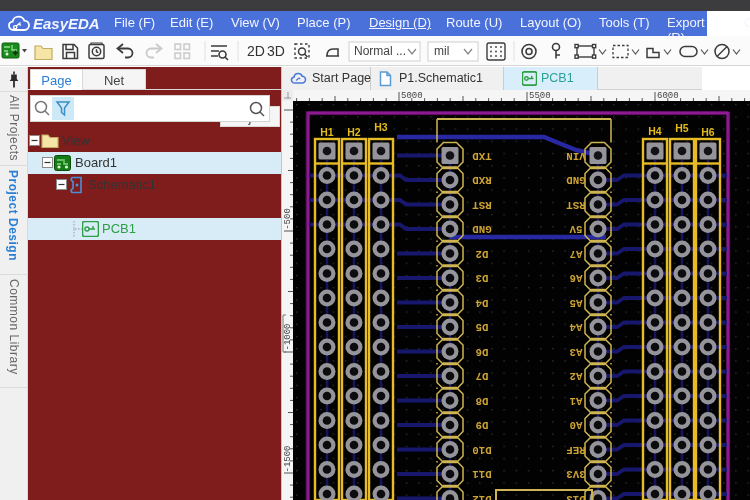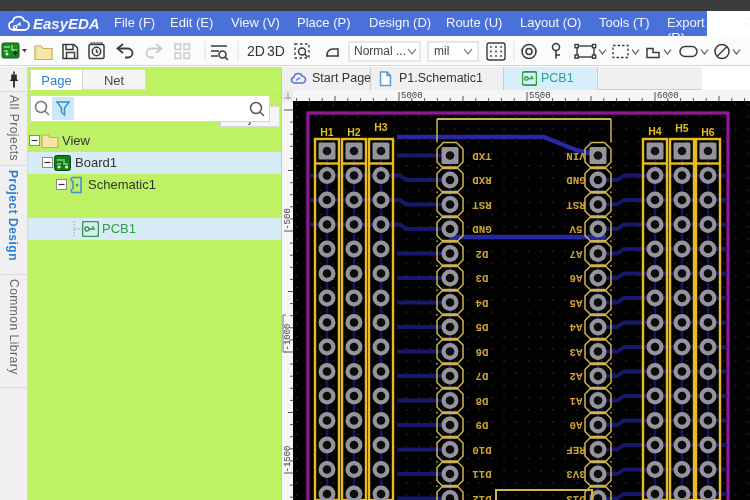--- a/index.html
+++ b/index.html
@@ -5,21 +5,21 @@
 html,body{width:750px;height:500px;overflow:hidden;font-family:"Liberation Sans",sans-serif;}
 #app{position:relative;width:750px;height:500px;background:#fff;}
 .abs{position:absolute;}
 
 #topstrip{left:0;top:0;width:750px;height:11px;background:#3c3c3e;}
 #menubar{left:0;top:11px;width:707px;height:25px;background:#4a70da;color:#fff;}
 #menubar .mi{position:absolute;top:4px;font-size:13px;color:#f2f5ff;}
 #toolbar{left:0;top:36px;width:750px;height:30px;background:#fbfbfb;border-bottom:1px solid #d6d6d6;}
 #leftstrip{left:0;top:67px;width:28px;height:433px;background:#f0f0f0;border-right:1px solid #d9d9d9;}
 .vtext{position:absolute;writing-mode:vertical-rl;font-size:12px;color:#666;letter-spacing:0.5px;}
-#panel{left:28px;top:67px;width:254px;height:433px;background:#bef264;border-right:1px solid #c4c4c4;}
+#panel{left:28px;top:67px;width:254px;height:433px;background:#7f1d1d;border-right:1px solid #c4c4c4;}
 
 .ptab{position:absolute;top:2px;height:21px;line-height:21px;text-align:center;font-size:13px;color:#444;background:#f5f5f5;border:1px solid #d8d8d8;border-bottom:1px solid #d8d8d8;}
 .ptab.active{background:#fff;color:#2a7fd4;border-bottom:1px solid #fff;}
 
 .trow{position:absolute;left:0;width:253px;height:22px;font-size:13px;color:#333;}
 .trow.sel{background:#d8ecf8;}
 .tlabel{position:absolute;top:3px;}
 
 #docbar{left:282px;top:67px;width:420px;height:23px;background:#f0f0f0;border-bottom:1px solid #d0d0d0;}
 .dtab{position:absolute;top:0;height:23px;line-height:23px;font-size:12.5px;color:#333;background:#f0f0f0;border-right:1px solid #cccccc;white-space:nowrap;}
@@ -33,21 +33,21 @@
 <svg class="abs" style="left:7px;top:3px" width="26" height="20" viewBox="0 0 26 20">
 <path d="M7 16 C3.5 16 2 13.8 2 11.6 C2 9.4 3.6 7.9 5.6 7.7 C6 4.6 8.6 2.6 11.6 2.6 C14.2 2.6 16.4 4.2 17.3 6.6 C19.9 6.6 22 8.7 22 11.3 C22 13.9 20 16 17.4 16 Z" fill="none" stroke="#fff" stroke-width="1.8"></path>
 <circle cx="8.2" cy="13.2" r="1.6" fill="none" stroke="#fff" stroke-width="1.4"></circle>
 <path d="M9.5 12 L13.5 8.5 M12 9.8 L13.8 11.4" stroke="#fff" stroke-width="1.4" fill="none"></path>
 </svg>
 <span class="mi" style="left:33px;font-size:15px;font-weight:bold;font-style:italic;">EasyEDA</span>
 <span class="mi" style="left:114px;">File (F)</span>
 <span class="mi" style="left:170px;">Edit (E)</span>
 <span class="mi" style="left:231px;">View (V)</span>
 <span class="mi" style="left:297px;">Place (P)</span>
-<span class="mi" style="left:369px;">Design (D)</span>
+<span class="mi" style="left:369px;text-decoration:underline;">Design (D)</span>
 <span class="mi" style="left:446px;">Route (U)</span>
 <span class="mi" style="left:520px;">Layout (O)</span>
 <span class="mi" style="left:599px;">Tools (T)</span>
 <span class="mi" style="left:667px;">Export (R)</span>
 <span class="mi" style="left:744px;">C</span>
 </div>
 <div class="abs" id="toolbar">
 <svg class="abs" style="left:0;top:0" width="750" height="30" viewBox="0 0 750 30">
 <g>
           <rect x="2" y="7" width="17" height="15" rx="1.5" fill="#1d8a1d" stroke="#0c5c0c"></rect>

